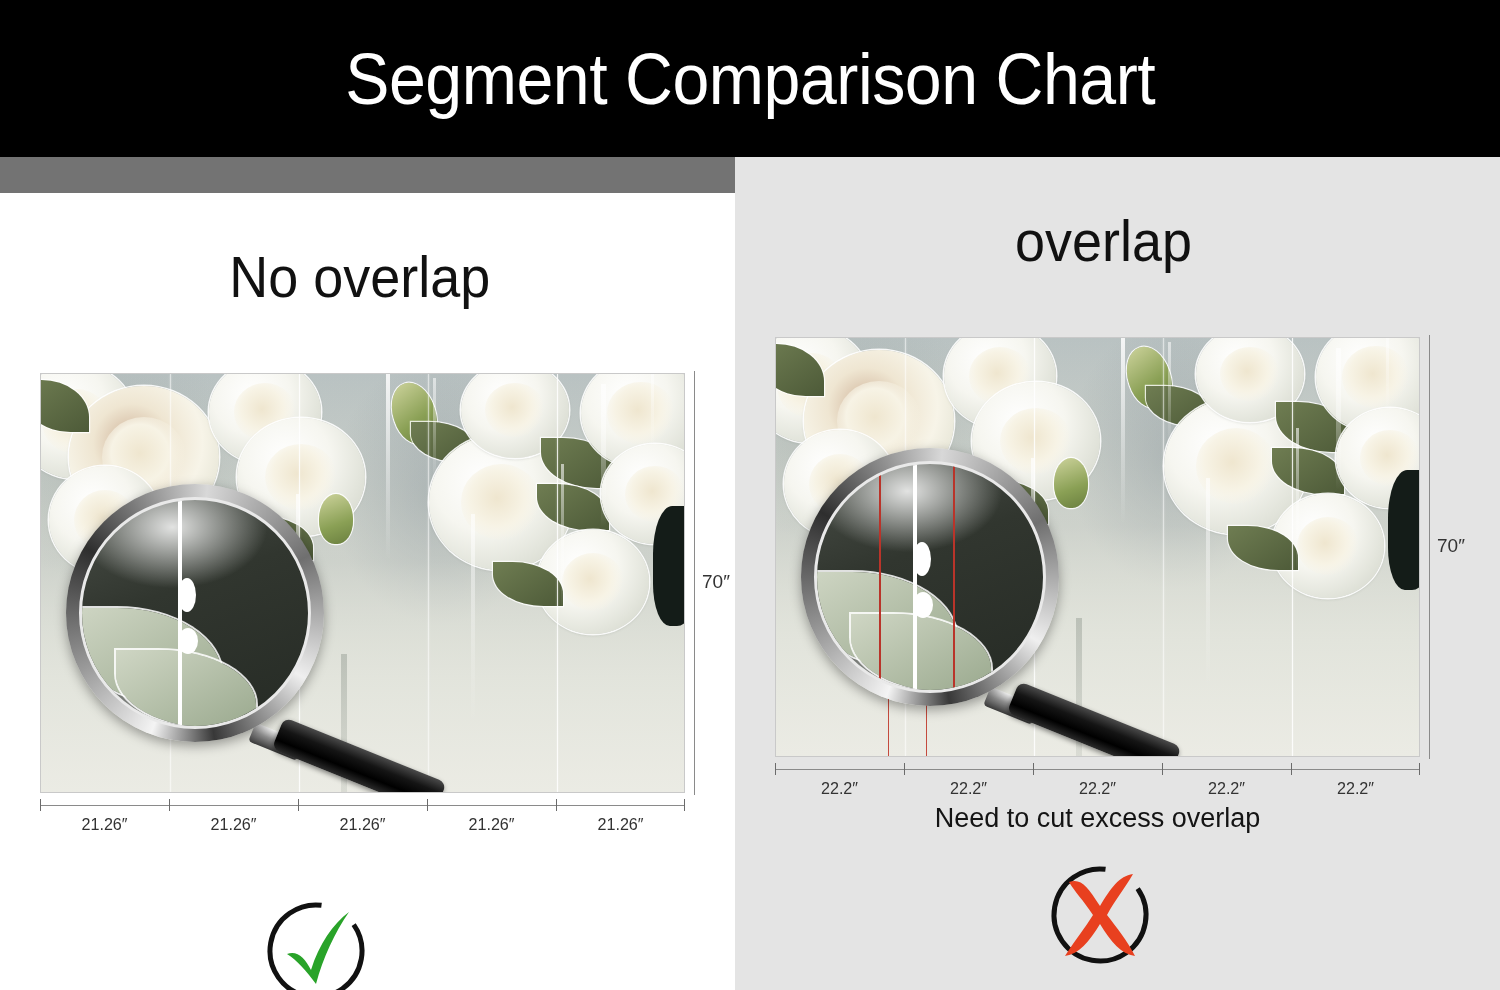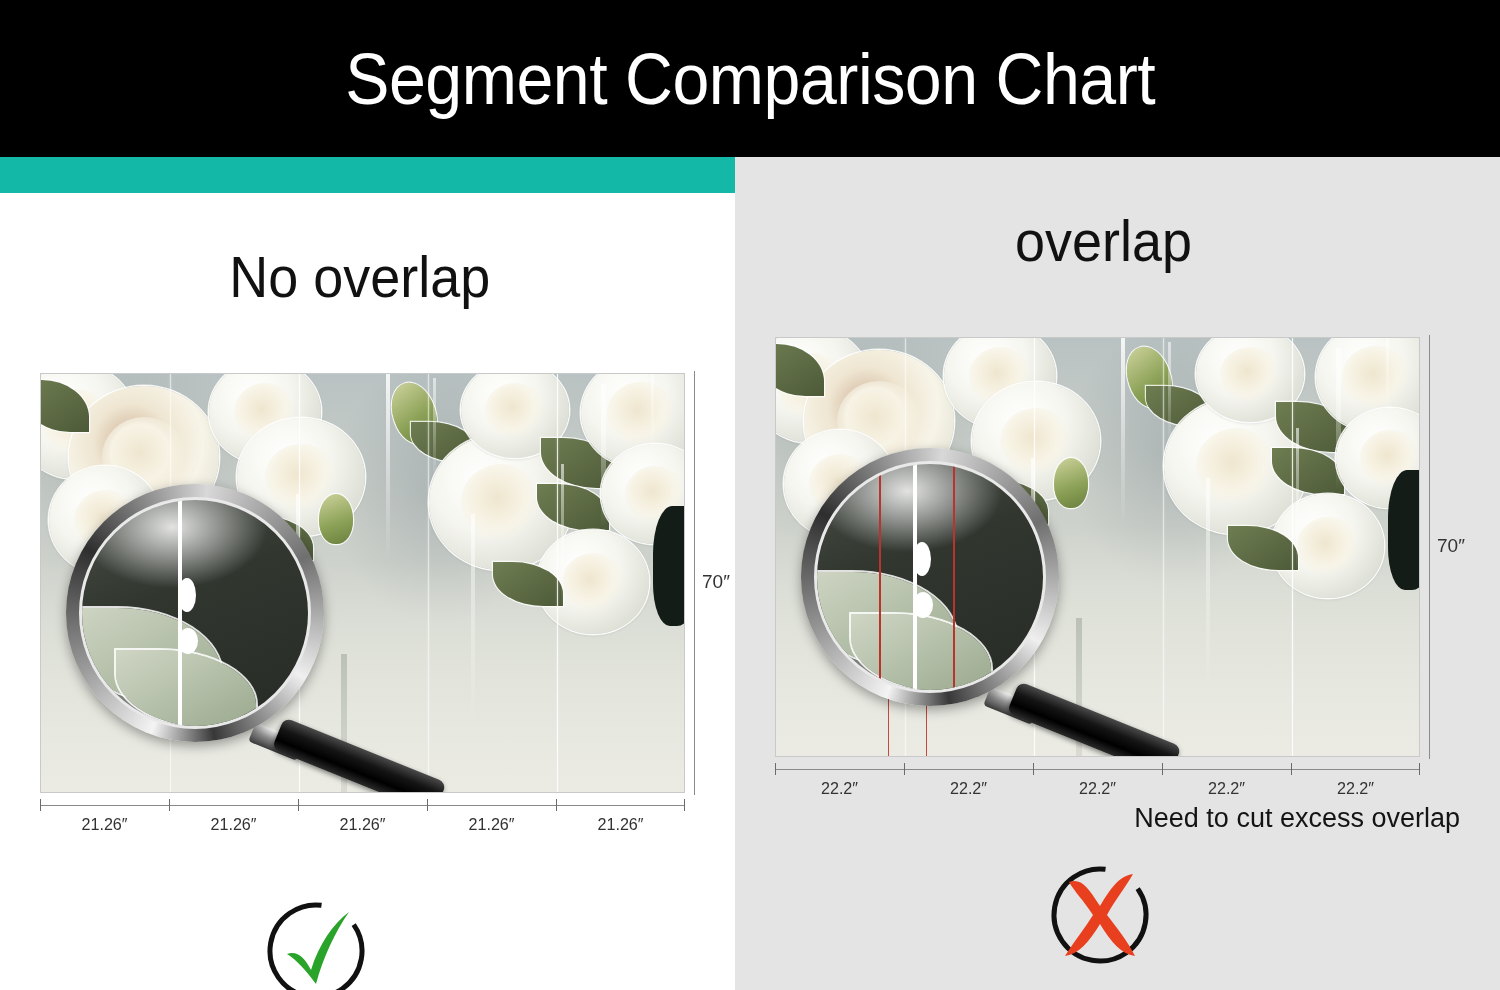--- a/index.html
+++ b/index.html
@@ -3,21 +3,21 @@
 <meta charset="utf-8">
 <style>
   * { box-sizing: border-box; margin: 0; padding: 0; }
   html, body {
     width: 1500px; height: 990px;
     background: #ffffff;
     font-family: "Liberation Sans", sans-serif;
     overflow: hidden;
   }
 
-  #page { position: relative; width: 1500px; height: 990px; background:#14b8a6; }
+  #page { position: relative; width: 1500px; height: 990px; background:#737373; }
 
   
   #header {
     position: absolute; left:0; top:0; width:1500px; height:157px;
     background:#000000; display:flex; align-items:center; justify-content:center;
   }
   #header-title {
     color:#ffffff; font-size:72px; font-weight:400; letter-spacing:-0.5px;
     font-family:"Liberation Sans", sans-serif; line-height:1;
     transform: scaleX(0.92); white-space:nowrap;
@@ -152,21 +152,21 @@
   }
   .dim-v { position:absolute; width:1px; background:#8a8a8a; }
   .dim-v-label { position:absolute; font-size:19px; color:#333; }
 
   
   .caption {
     position:absolute; width:100%; text-align:center;
     font-size:27px; color:#141414; line-height:1.2;
   }
   #panel-left  .caption { top:645px; padding-right:60px; }
-  #panel-right .caption { top:645px; padding-right:40px;text-align:right; }
+  #panel-right .caption { top:645px; padding-right:40px; }
 
   
   .badge { position:absolute; width:106px; height:106px; }
   #badge-left  { left:263px; top:705px; }
   #badge-right { left:312px; top:705px; }
 </style>
 </head>
 <body>
 
 <div id="page">

